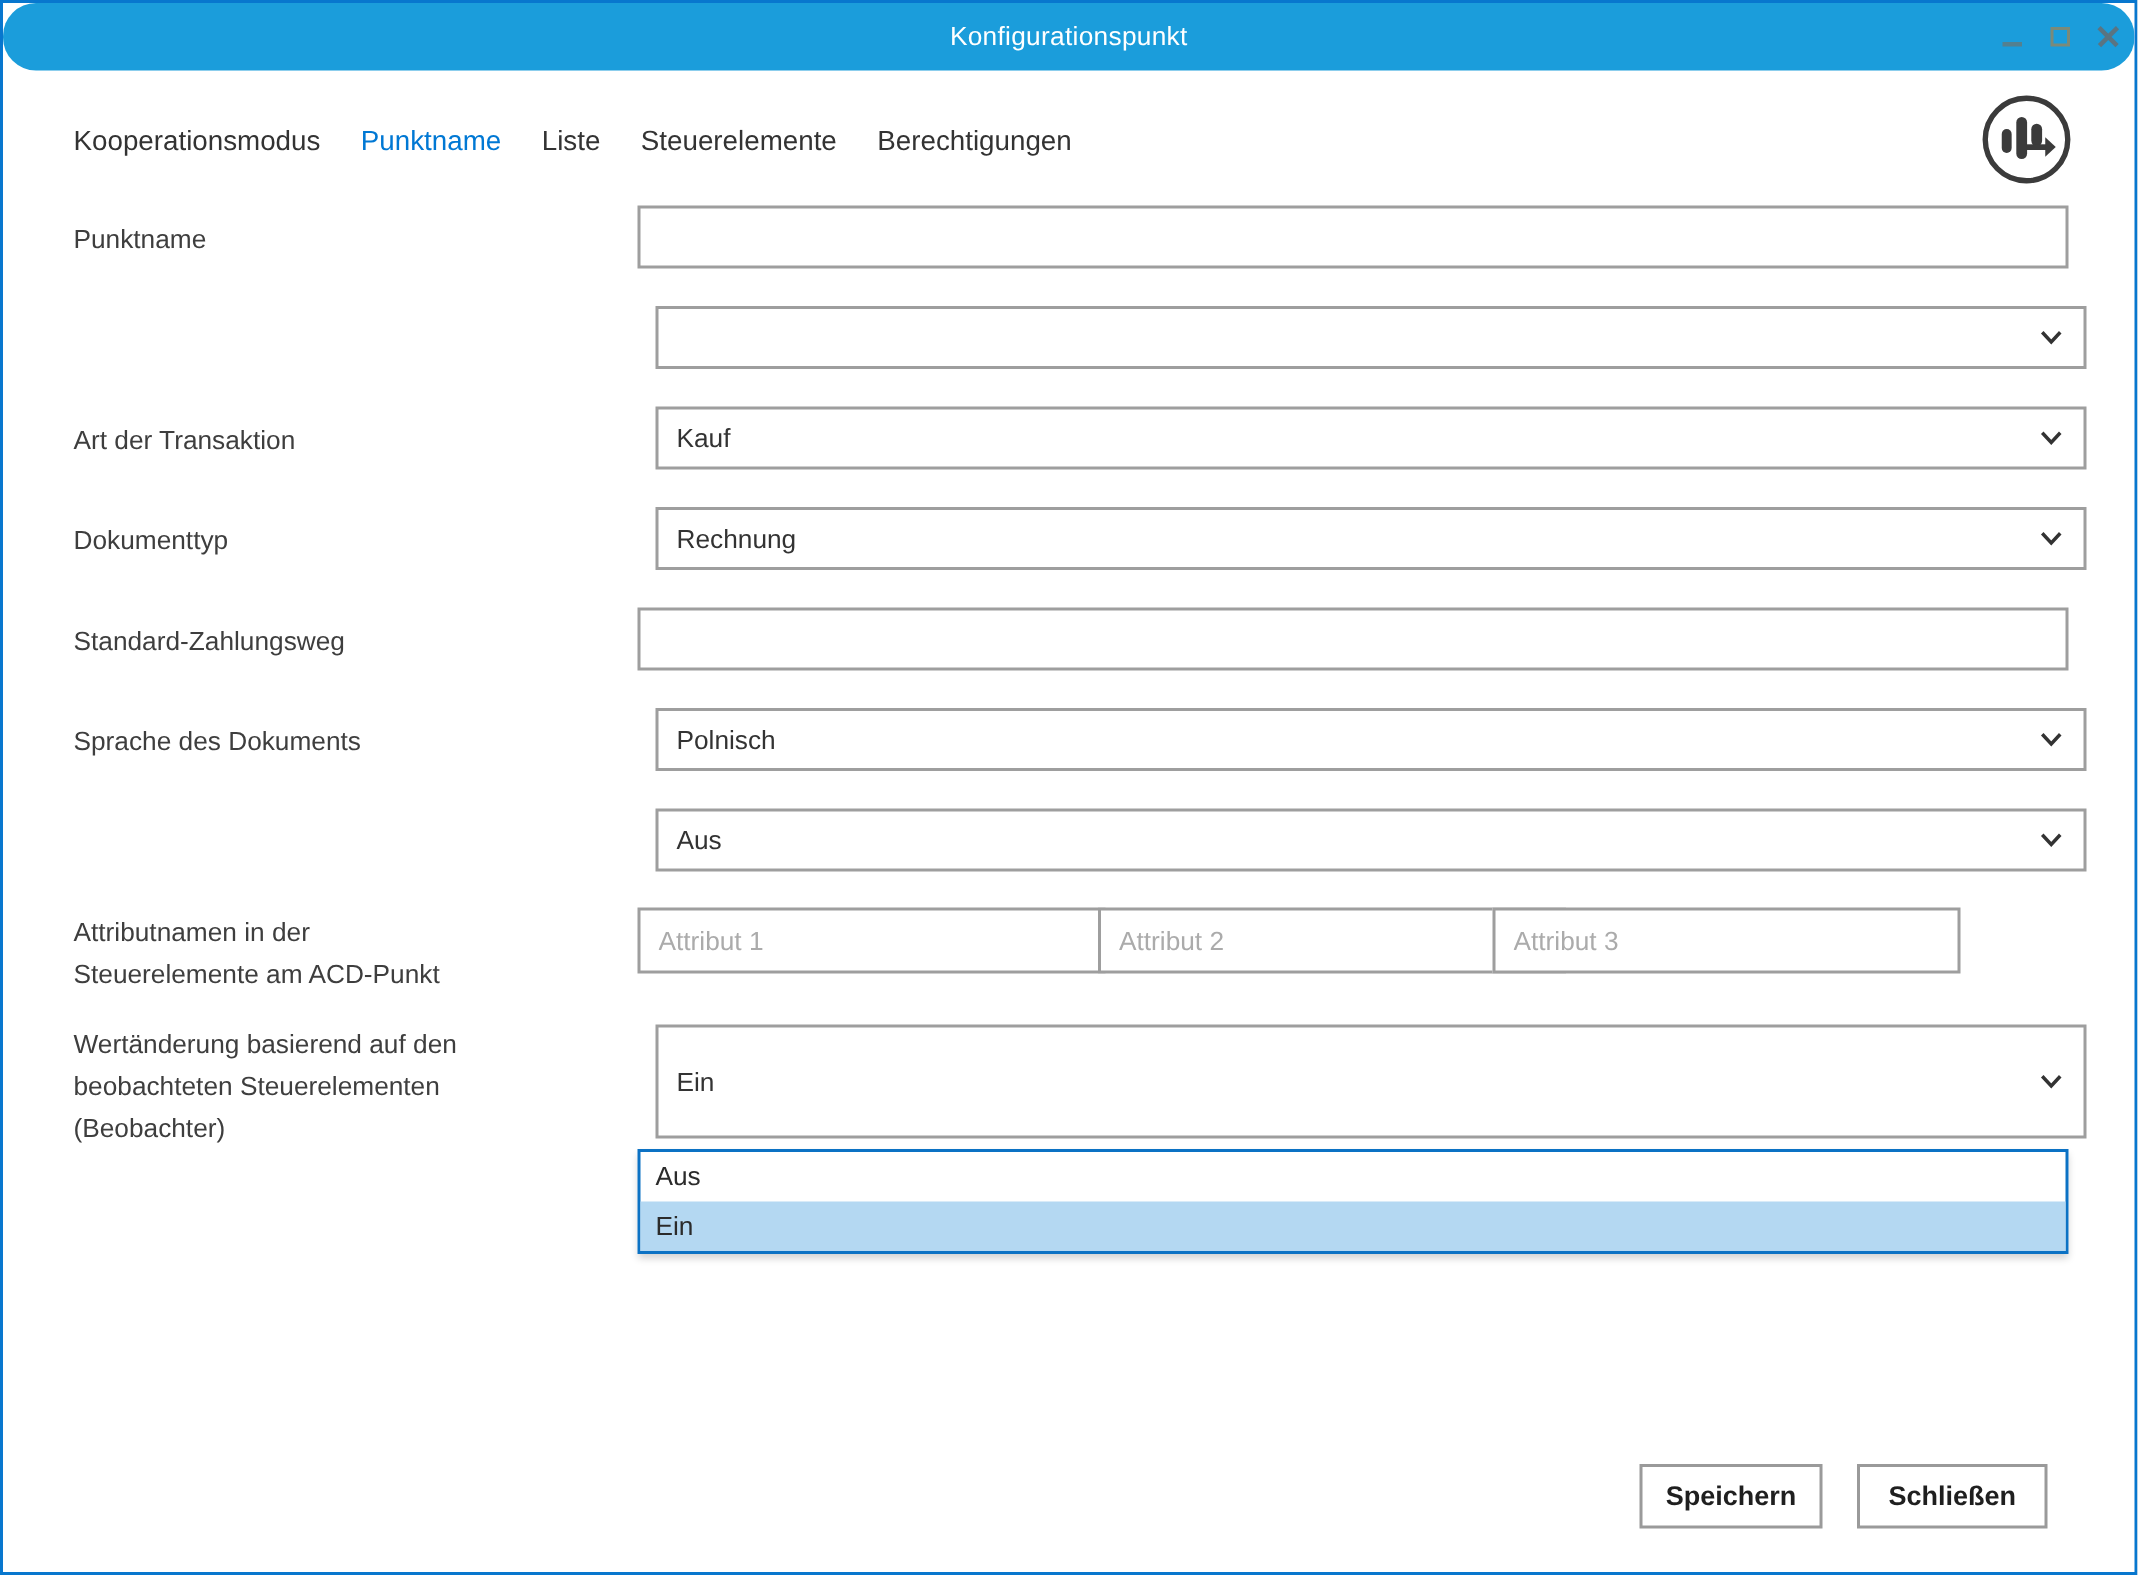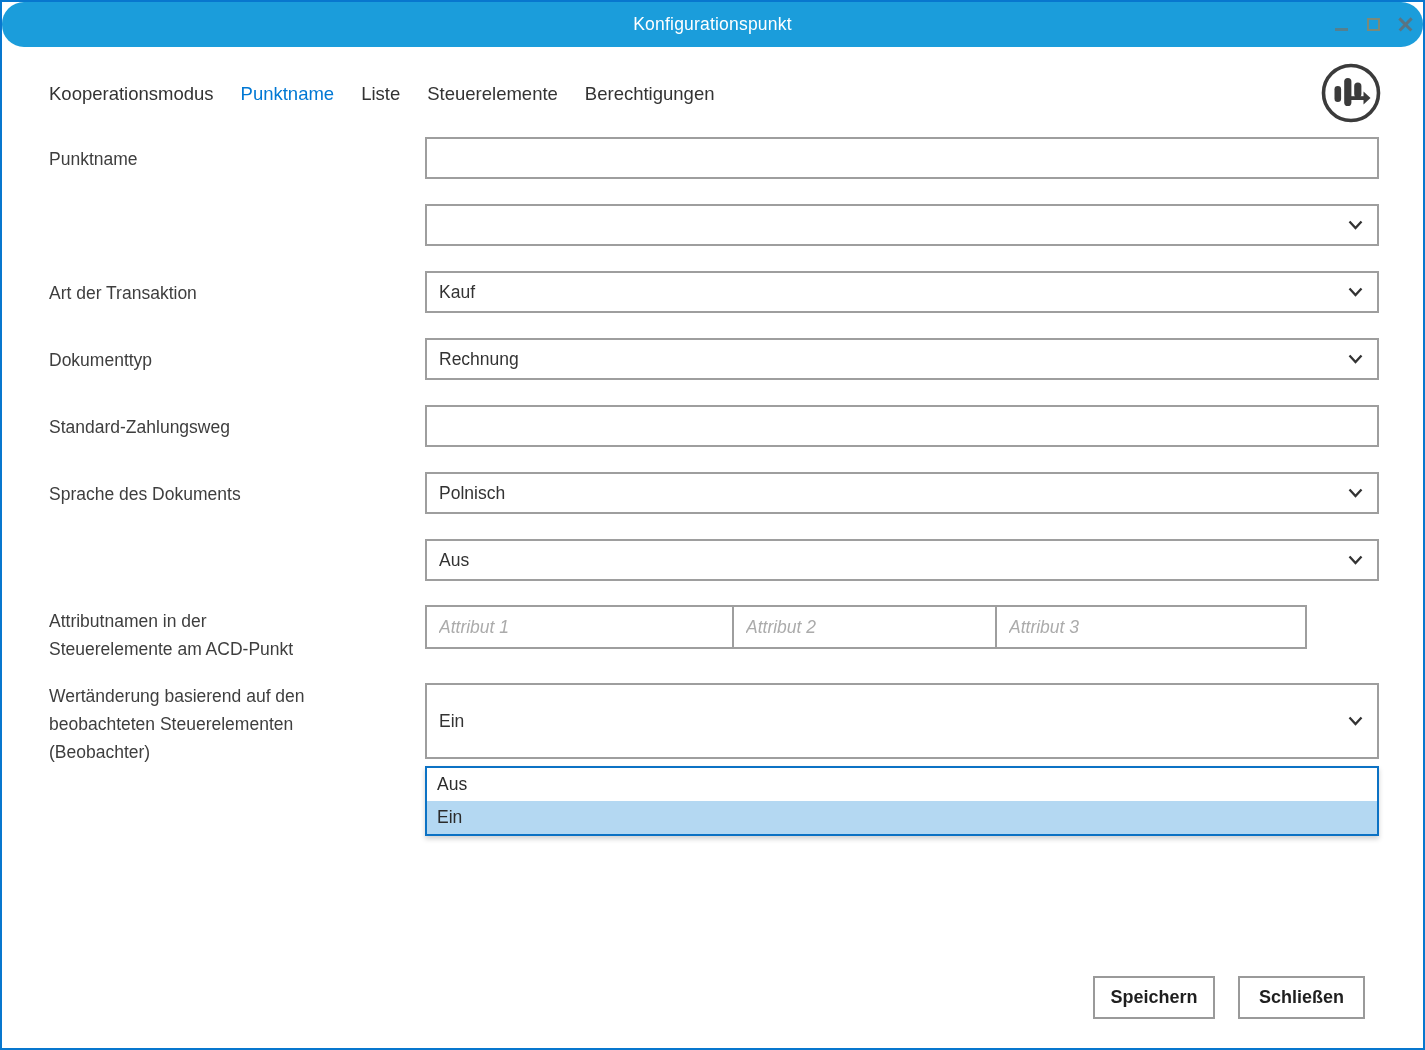--- a/index.html
+++ b/index.html
@@ -55,25 +55,26 @@
   .ctl {
     position:absolute; left:423px; width:954px; height:42px;
     border:2px solid #9E9E9E; background:#ffffff;
     font-size:17.5px; color:#333333;
   }
   input.ctl { padding:0 12px; outline:none; font-family:inherit; }
   input.ctl::placeholder { color:#ABABAB; opacity:1; }
   .select {
     display:flex; align-items:center; justify-content:space-between;
     padding:0 14px 0 12px;
+    margin-left:12px;
   }
   .select .val { color:#333333; }
   .chev { flex:0 0 auto; margin-left:8px; }
 
-  .attr-input { width:312px; height:44px;font-style:italic; }
+  .attr-input { width:312px; height:44px; }
 
   .select.tall { height:76px; }
 
   
   .dropdown-list {
     position:absolute; left:423px; top:764px; width:954px;
     border:2px solid #0C72C4; background:#ffffff;
     box-shadow:0 3px 5px rgba(0,0,0,0.18);
   }
   .option {

